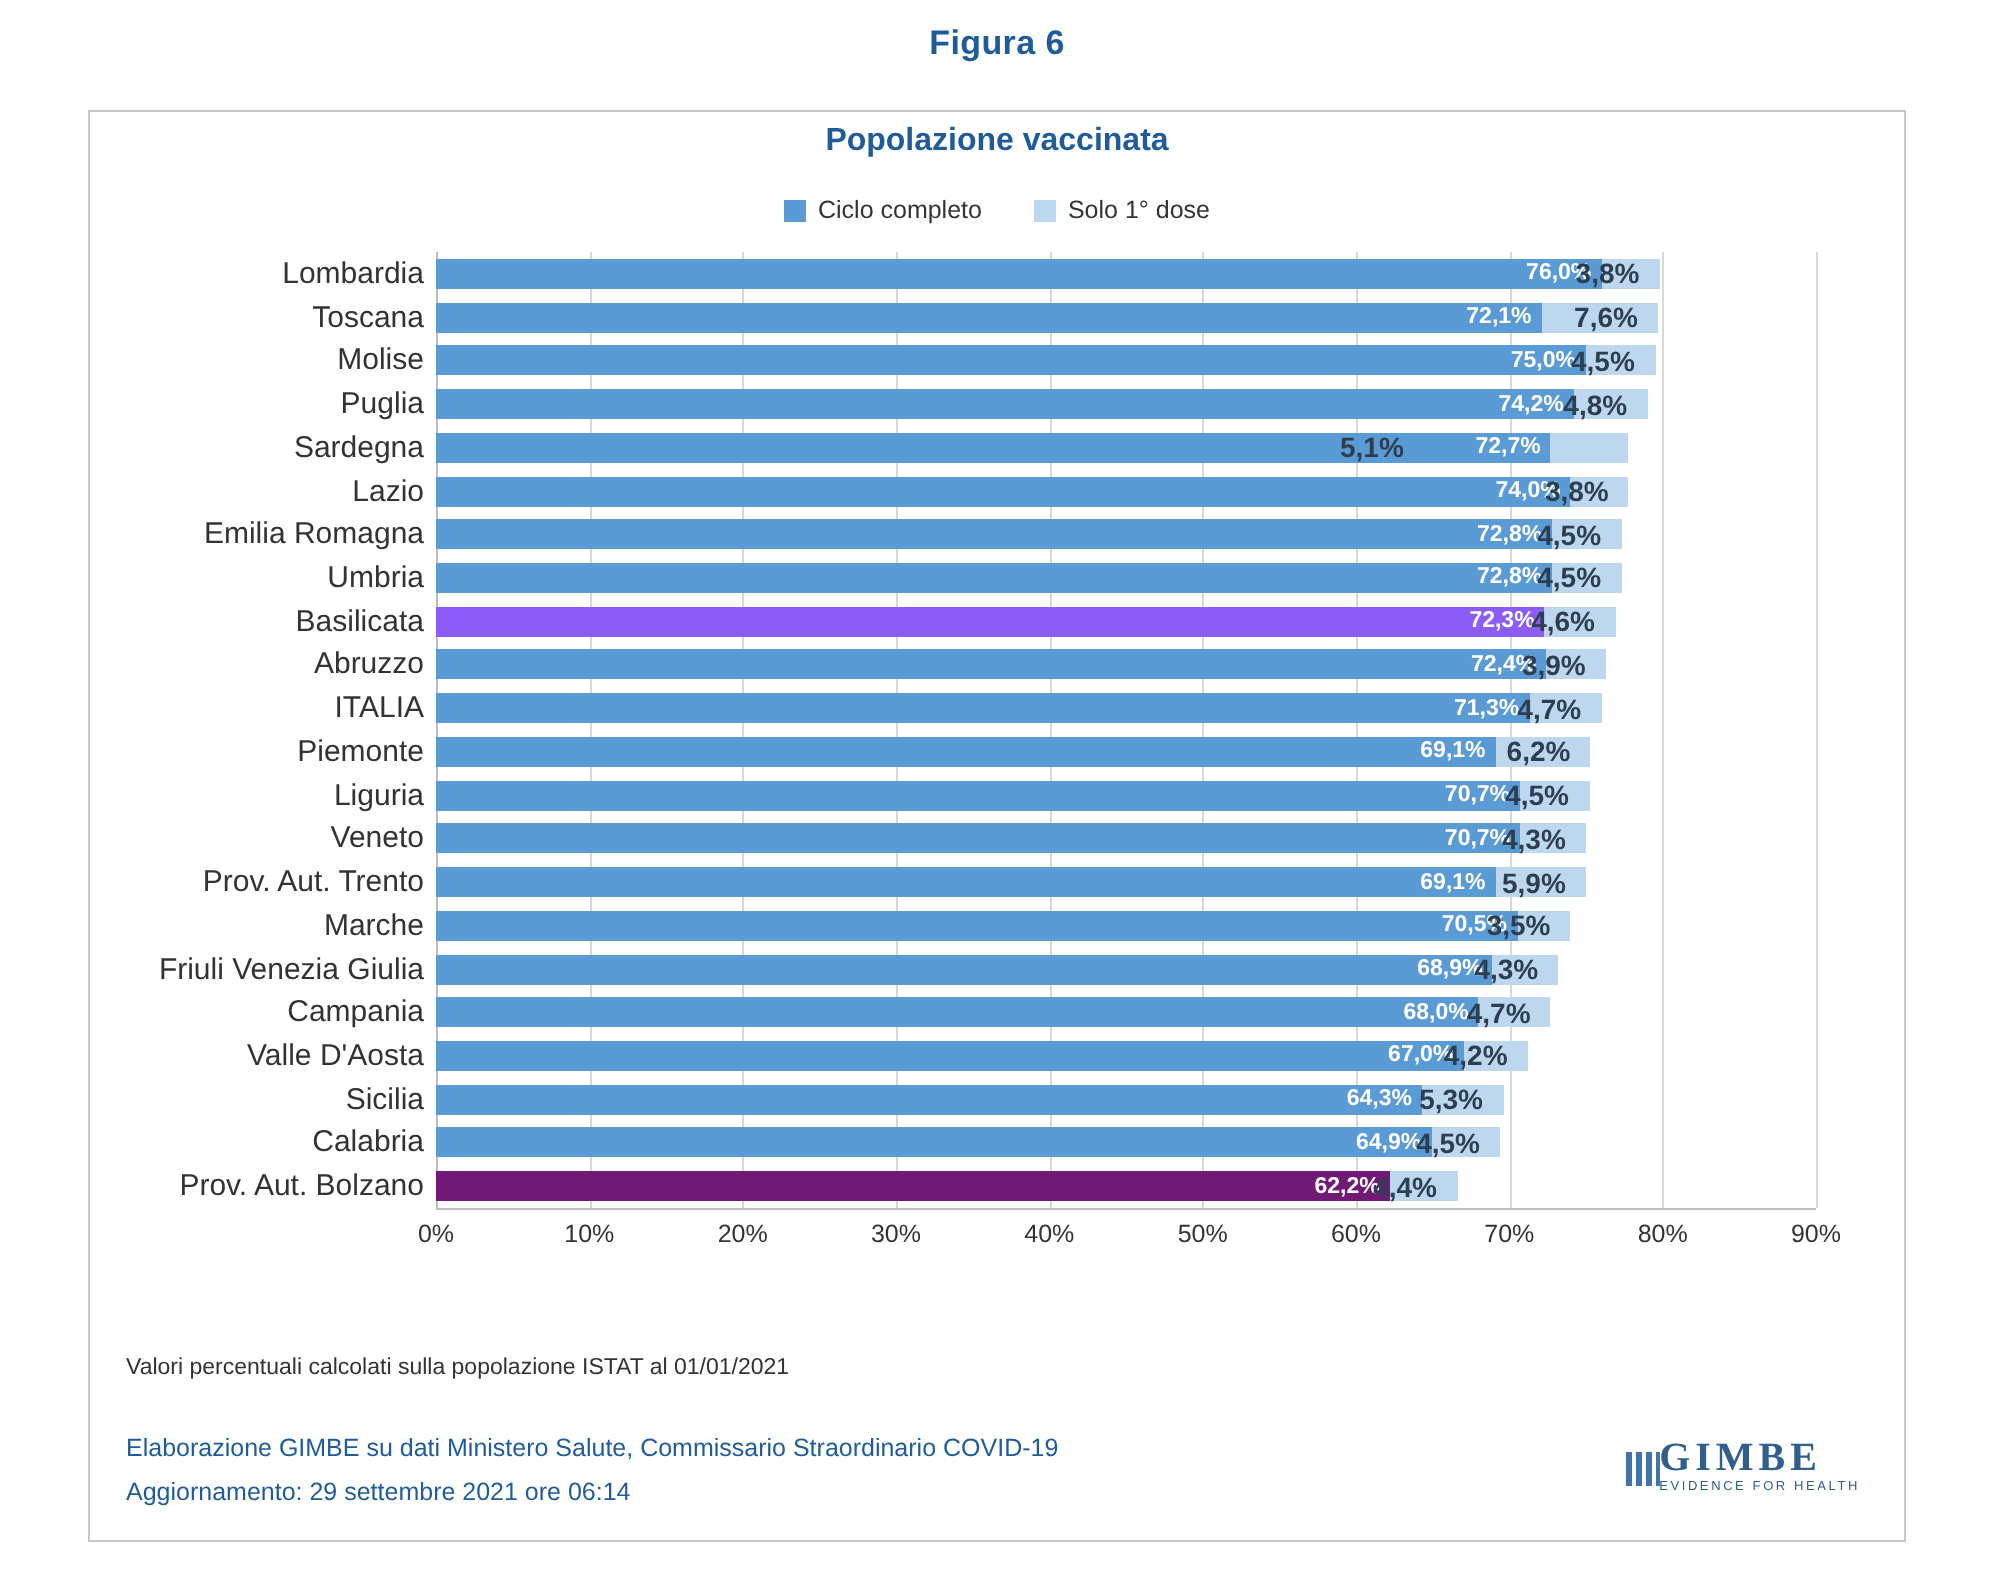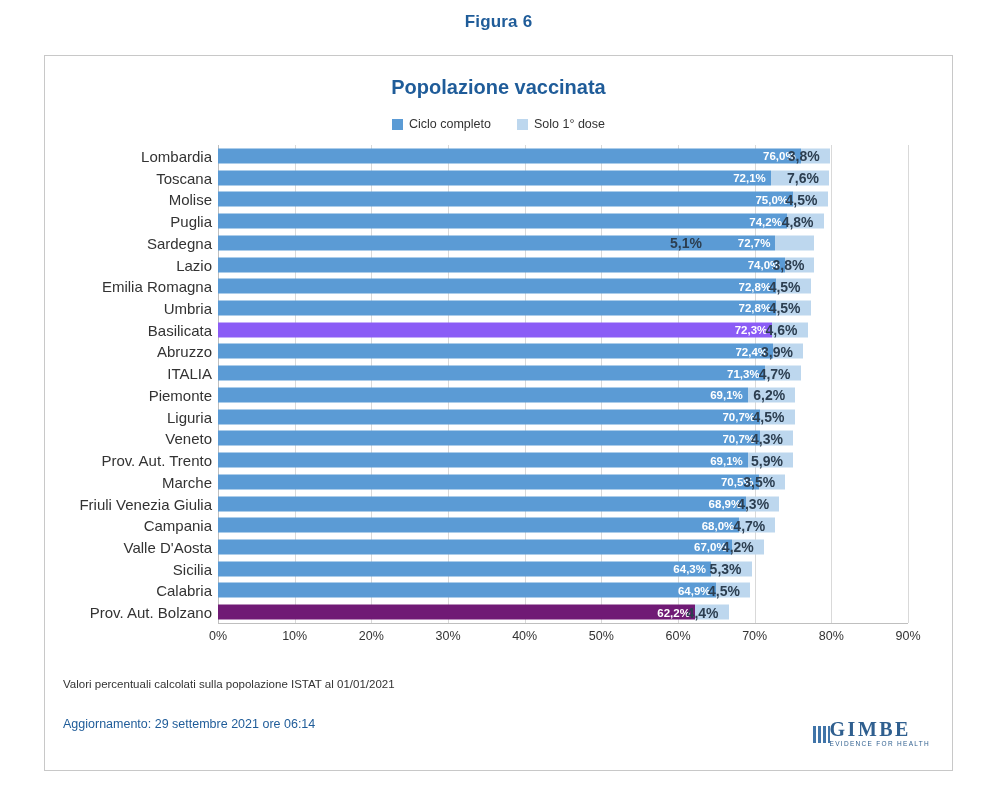--- a/index.html
+++ b/index.html
@@ -22,23 +22,23 @@
     left: 44px;
     top: 55px;
     width: 909px;
     height: 716px;
     border: 1px solid #c8c8c8;
     background: #ffffff;
   }
   #chart-title {
     text-align: center;
     color: #1f5c99;
-    font-size: 20px;
+    font-size: 16px;
     font-weight: bold;
-    margin-top: 20px;
+    margin-top: 6px;
   }
   #legend {
     display: flex;
     justify-content: center;
     align-items: center;
     gap: 26px;
     margin-top: 18px;
     font-size: 12.5px;
     color: #333;
   }
@@ -408,20 +408,21 @@
         <div class="xtick" style="left: 460px;">60%</div>
         <div class="xtick" style="left: 536.667px;">70%</div>
         <div class="xtick" style="left: 613.333px;">80%</div>
         <div class="xtick" style="left: 690px;">90%</div>
       </div>
   </div>
 
   <div id="footnote">Valori percentuali calcolati sulla popolazione ISTAT al 01/01/2021</div>
 
   <div id="source-block">
+    <div>Elaborazione GIMBE su dati Ministero Salute, Commissario Straordinario COVID-19</div>
     <div>Aggiornamento: 29 settembre 2021 ore 06:14</div>
   </div>
 
   <div id="logo">
     <div id="logo-mark"></div>
     <div id="logo-text-wrap">
       <div id="logo-word">GIMBE</div>
       <div id="logo-tag">EVIDENCE FOR HEALTH</div>
     </div>
   </div>

